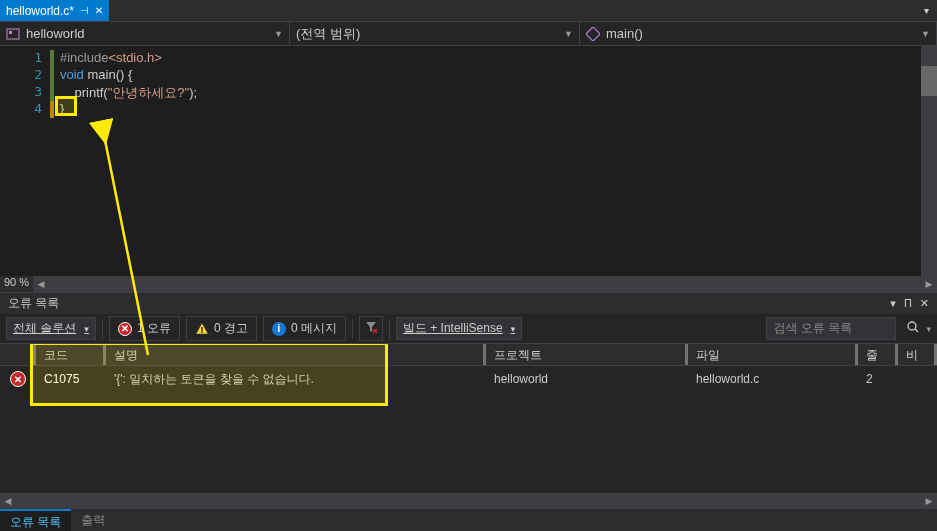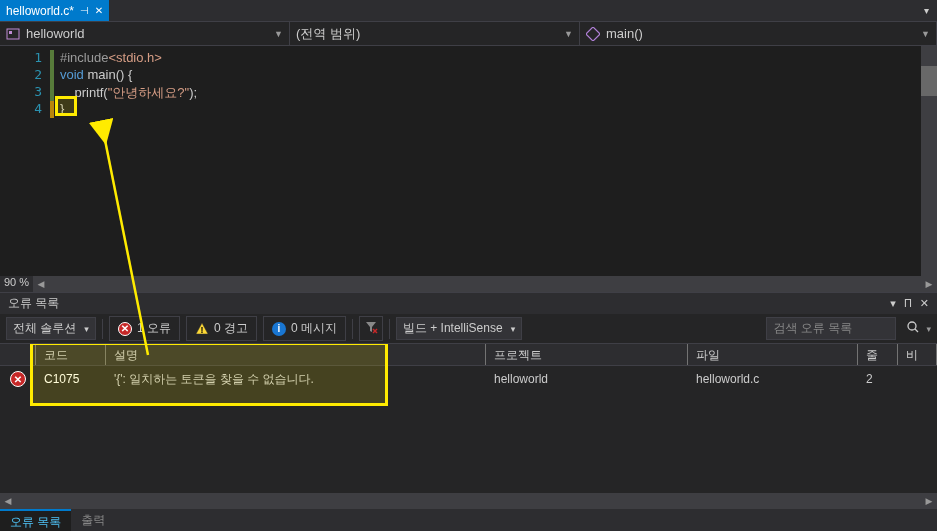--- a/index.html
+++ b/index.html
@@ -38,34 +38,34 @@
 .editor-hsb { height: 16px; background: #3e3e42; display: flex; align-items: center; }
 .zoom { background: #2d2d30; padding: 0 4px; font-size: 11px; display: flex; align-items: center; gap: 4px; height: 100%; flex-direction: column; }
 .zoom-dd { font-size: 8px; }
 .hsb-track { flex: 1; height: 100%; position: relative; }
 .hsb-arr { width: 16px; height: 100%; display: flex; align-items: center; justify-content: center; font-size: 9px; color: #999; }
 
 .panel-title { background: #2d2d30; height: 22px; display: flex; align-items: center; padding: 0 8px; font-size: 12px; border-top: 1px solid #3f3f46; }
 .panel-title-icons { margin-left: auto; display: flex; gap: 8px; font-size: 11px; }
 
 .toolbar { background: #252526; height: 30px; display: flex; align-items: center; padding: 0 6px; gap: 6px; border-bottom: 1px solid #3f3f46; }
-.combo { background: #333337; border: 1px solid #3f3f46; padding: 2px 6px; font-size: 12px; display: flex; align-items: center; gap: 8px; }
+.combo { background: #333337; border: 1px solid #3f3f46; padding: 2px 6px; font-size: 12px; display: flex; align-items: center; gap: 8px; text-decoration: underline; }
 .tb-btn { border: 1px solid #3f3f46; padding: 3px 8px; font-size: 12px; display: flex; align-items: center; gap: 5px; cursor: pointer; }
 .tb-btn .ic { width: 14px; height: 14px; border-radius: 50%; display: flex; align-items: center; justify-content: center; font-size: 10px; font-weight: bold; }
 .ic-err { background: #c62828; color: #fff; border: 1px solid #fff; }
 .ic-warn { color: #000; }
 .ic-info { background: #1976d2; color: #fff; }
 .tb-sep { width: 1px; height: 20px; background: #3f3f46; }
 .tb-spacer { flex: 1; }
 .search-box { background: #333337; border: 1px solid #3f3f46; padding: 2px 6px; font-size: 12px; color: #888; width: 130px; display: flex; align-items: center; }
 .search-icon { margin-left: 4px; }
 
 .grid-wrap { flex: 1; background: #252526; position: relative; overflow: hidden; }
 .grid-head { display: flex; height: 22px; background: #2d2d30; border-bottom: 1px solid #3f3f46; font-size: 12px; }
-.gh { padding: 3px 8px; border-right: 1px solid #737373; }
+.gh { padding: 3px 8px; border-right: 3px solid #737373; }
 .gh-ic { width: 36px; }
 .gh-code { width: 70px; }
 .gh-desc { width: 380px; }
 .gh-proj { width: 202px; }
 .gh-file { width: 170px; }
 .gh-line { width: 40px; }
 .gh-sup { flex: 1; }
 .grid-row { display: flex; height: 26px; align-items: center; font-size: 12px; }
 .gc { padding: 3px 8px; }
 .gc-ic { width: 36px; display: flex; justify-content: center; }

